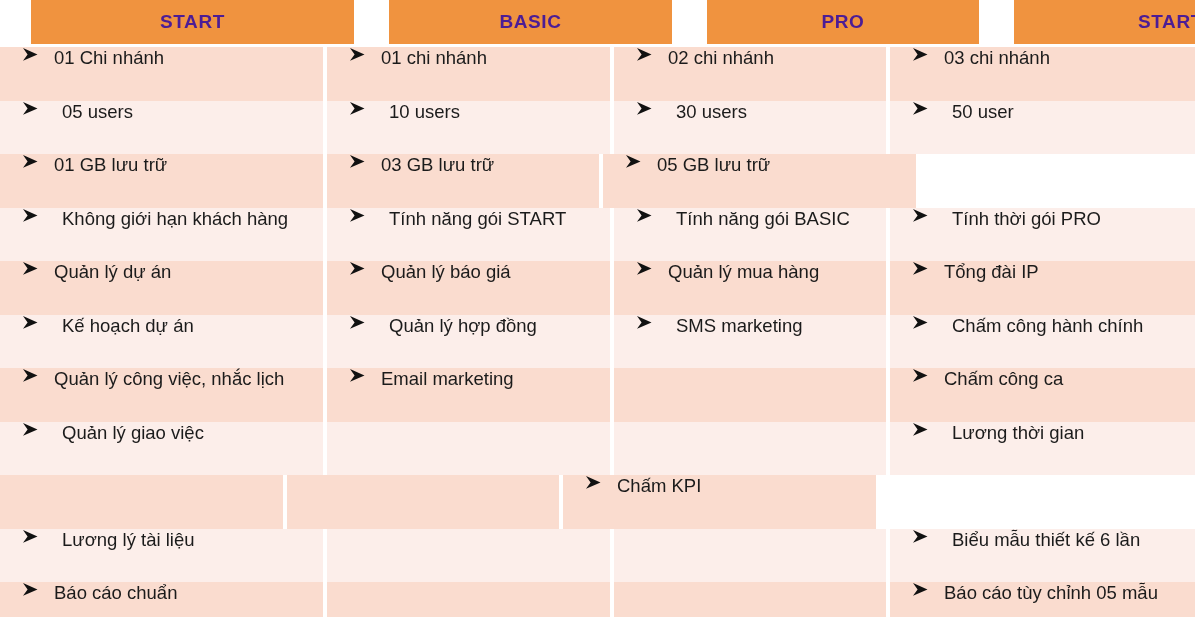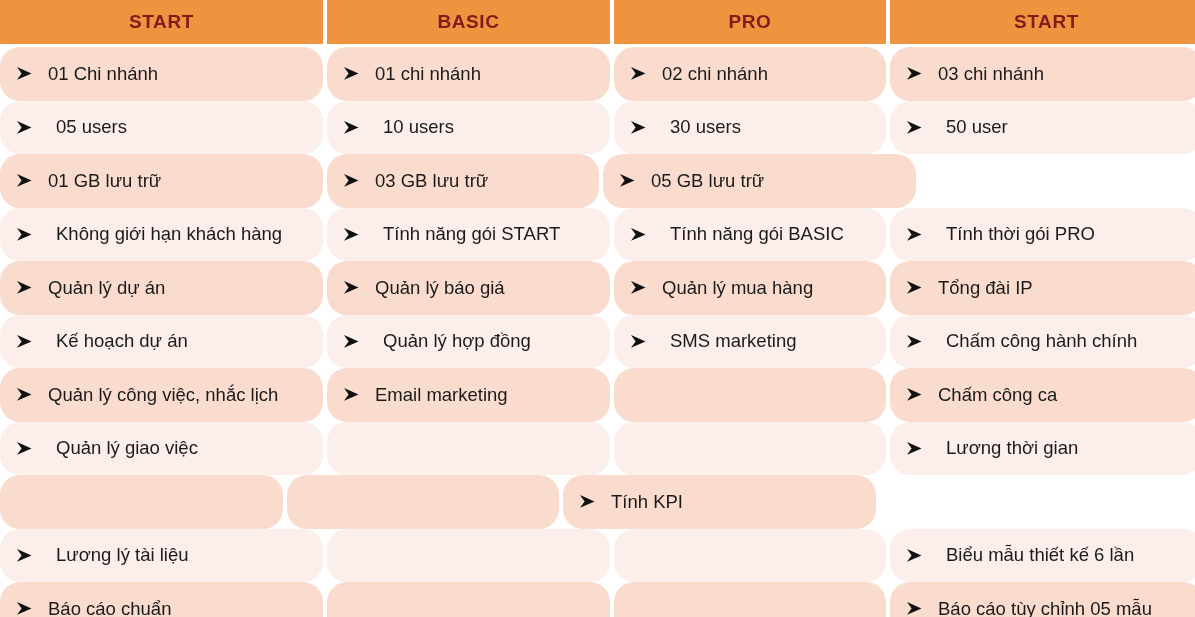--- a/index.html
+++ b/index.html
@@ -24,30 +24,31 @@
 
   
   .header-row {
     display: flex;
     height: 44px;
     flex: 0 0 44px;
     background: #ffffff;
   }
   .header-cell {
     background: #f0933f;
-    color: #7f1d1d;
+    color: #4c1d95;
     font-size: 19px;
     font-weight: bold;
     letter-spacing: 0.6px;
     display: flex;
     align-items: center;
     justify-content: center;
     height: 100%;
     box-sizing: border-box;
     margin-right: 4px;
+    margin-left: 31px;
   }
   .header-cell:last-child { margin-right: 0; }
 
   
   .body-rows {
     flex: 1 1 auto;
     display: flex;
     flex-direction: column;
     padding-top: 3px;
     box-sizing: border-box;
@@ -55,25 +56,24 @@
   .data-row {
     display: flex;
     height: 53.5px;
     flex: 0 0 53.5px;
     background: #ffffff;
   }
   .cell {
     height: 100%;
     box-sizing: border-box;
     display: flex;
-    align-items: center;
+    align-items: flex-start;
     margin-right: 4px;
-    padding-left: 16px;
+    padding-left: 22px;
     overflow: hidden;
-    border-radius: 20px;
   }
   .cell:last-child { margin-right: 0; }
 
   .row-odd .cell  { background: #fadccf; }
   .row-even .cell { background: #fceeea; gap: 8px; }
 
   
   .col-0 { width: 323px; flex: 0 0 323px; }
   .col-1 { width: 283px; flex: 0 0 283px; }
   .col-2 { width: 272px; flex: 0 0 272px; }
@@ -399,21 +399,21 @@
             </svg>
           </span>
           <span class="cell-text"></span>
         </div>
         <div class="cell col-3">
           <span class="bullet">
             <svg width="17" height="15" viewBox="0 0 17 15" aria-hidden="true">
               <path d="M1 1 L15.5 7.4 L1 13.8 L5.6 7.4 Z" fill="#111111"></path>
             </svg>
           </span>
-          <span class="cell-text">Tính KPI</span>
+          <span class="cell-text">Chấm KPI</span>
         </div>
       </div>
       <div class="data-row row-even">
         <div class="cell col-0">
           <span class="bullet">
             <svg width="17" height="15" viewBox="0 0 17 15" aria-hidden="true">
               <path d="M1 1 L15.5 7.4 L1 13.8 L5.6 7.4 Z" fill="#111111"></path>
             </svg>
           </span>
           <span class="cell-text">Lương lý tài liệu</span>

